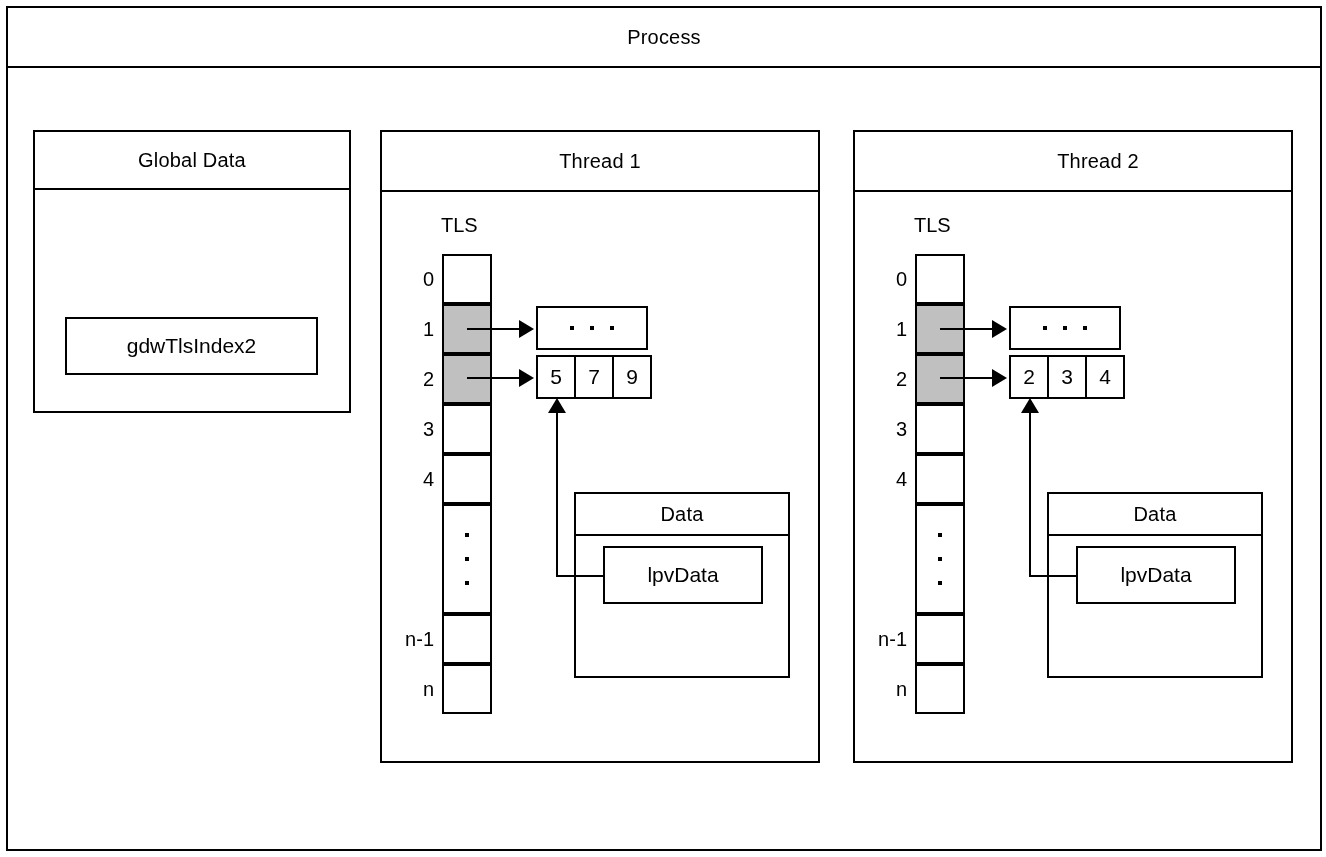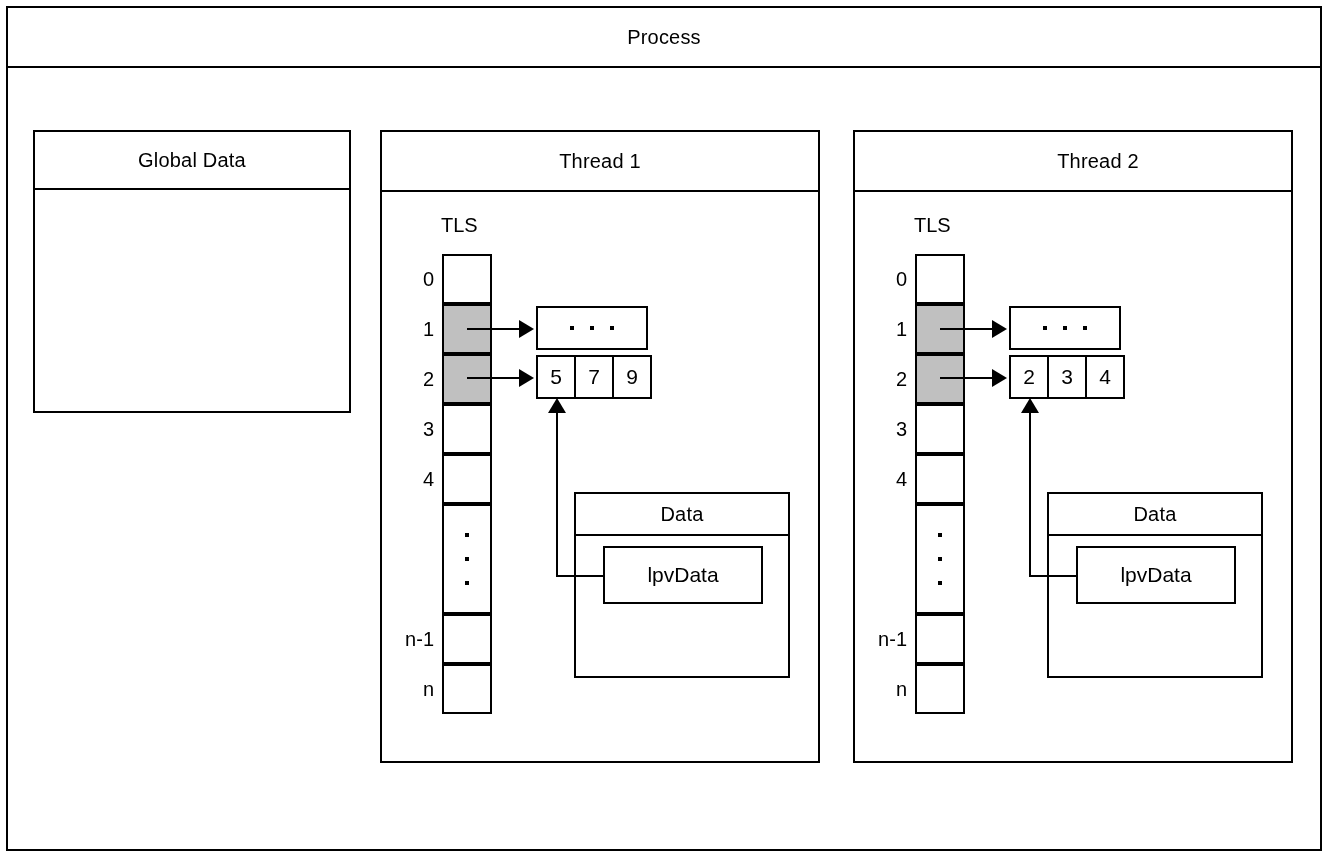--- a/index.html
+++ b/index.html
@@ -139,20 +139,23 @@
 <div id="canvas">
 
   <div class="box" style="left:6px; top:6px; width:1316px; height:845px;"></div>
   <div class="hdr" style="left:6px; top:8px; width:1316px; height:58px;">Process</div>
   <div class="hdr-line" style="left:6px; top:66px; width:1316px;"></div>
 
   <div class="box" style="left:33px; top:130px; width:318px; height:283px;"></div>
   <div class="hdr" style="left:33px; top:132px; width:318px; height:56px;">Global Data</div>
   <div class="hdr-line" style="left:33px; top:188px; width:318px;"></div>
 
+  <div class="innerbox" style="left:65px; top:317px; width:253px; height:58px;">
+    <span>gdwTlsIndex2</span>
+  </div>
 
   <div class="box" style="left:380px; top:130px; width:440px; height:633px;"></div>
   <div class="hdr" style="left:380px; top:132px; width:440px; height:58px;border-radius:21px;">Thread 1</div>
   <div class="hdr-line" style="left:380px; top:190px; width:440px;"></div>
 
   <div class="tls-title" style="left:441px; top:214px;">TLS</div>
 
   <div class="cell" style="left:442px; top:254px; width:50px; height:50px;"></div>
   <div class="slotlabel" style="left:392px; top:254px; width:42px; height:50px;">0</div>
 

